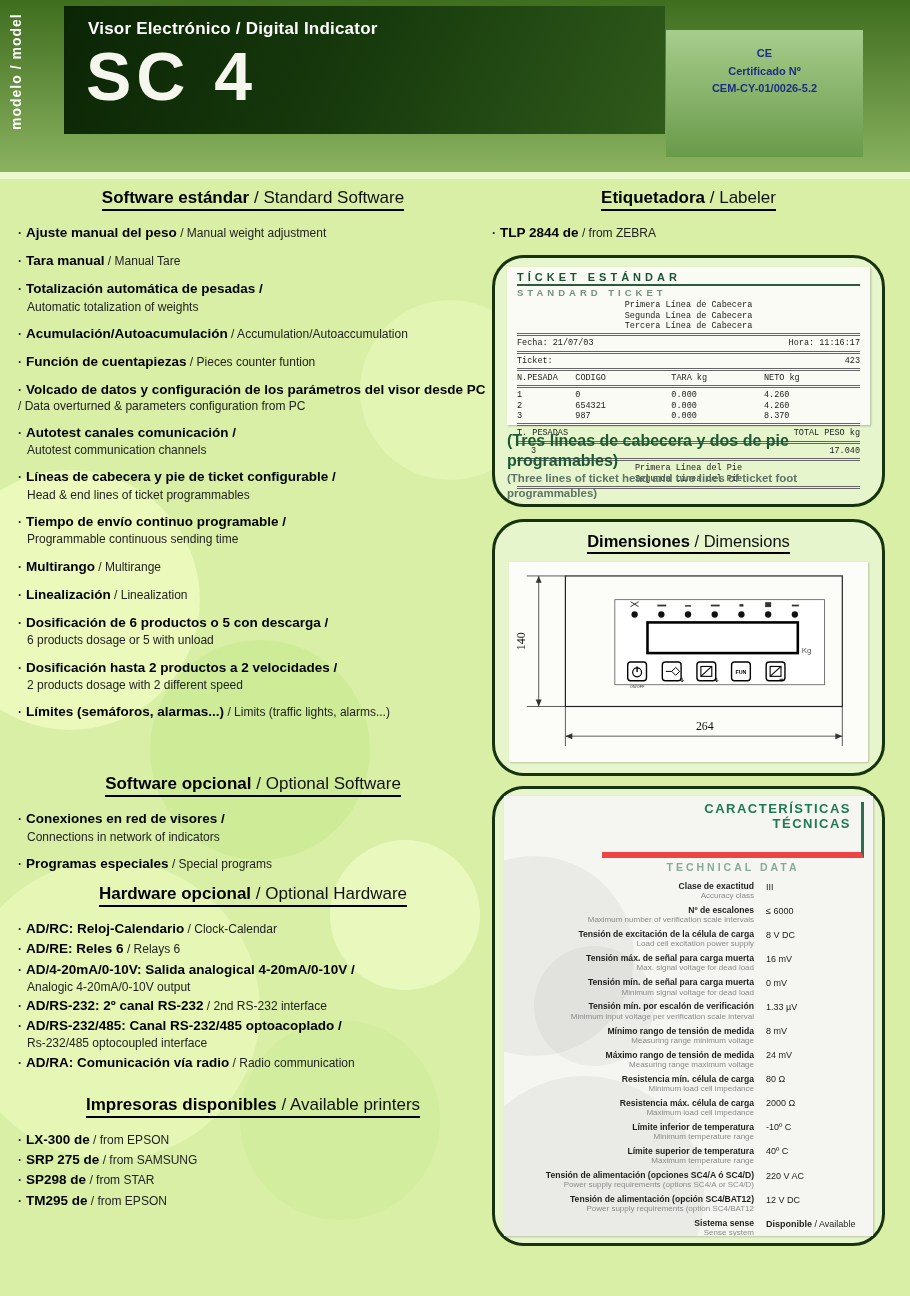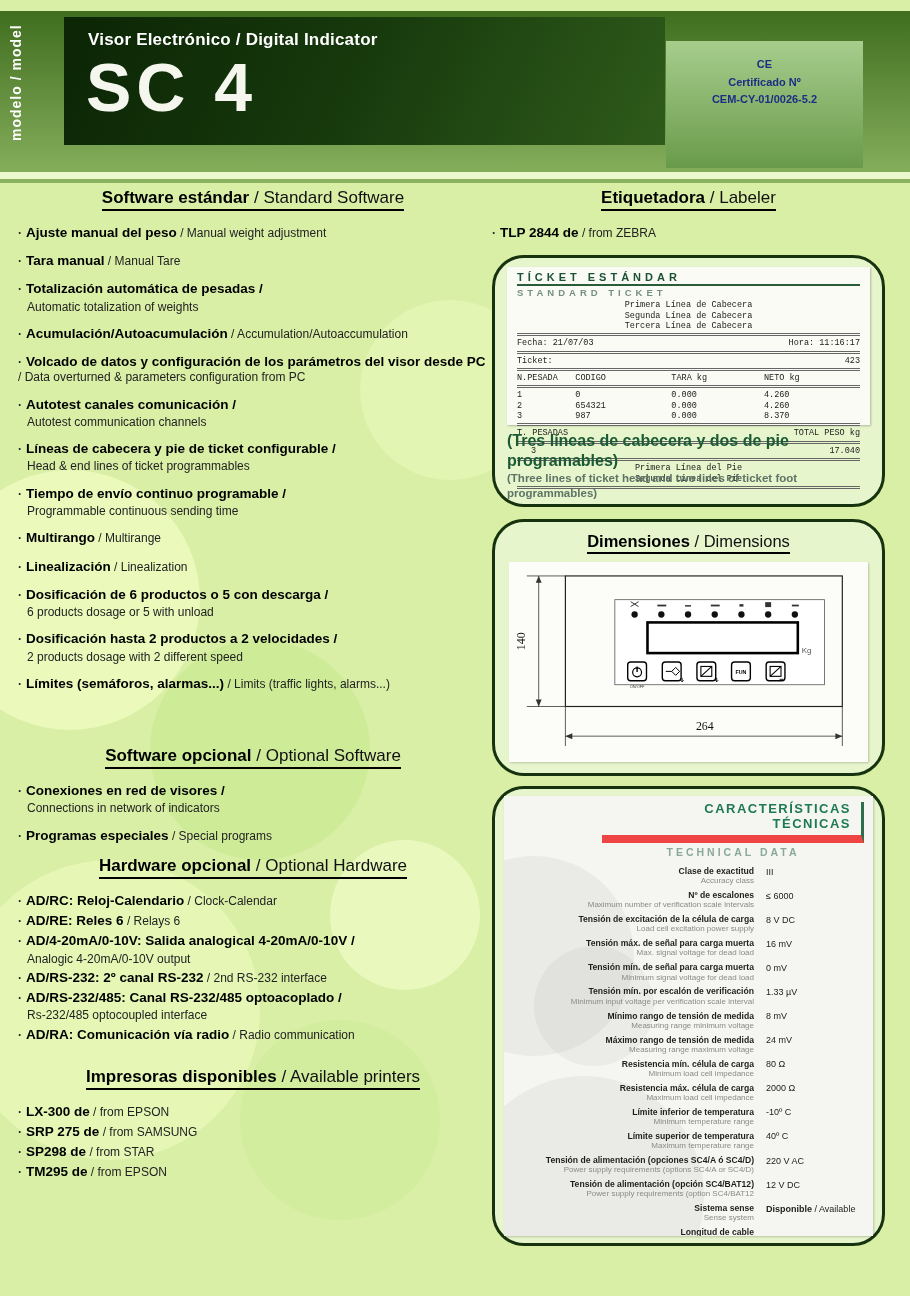--- a/index.html
+++ b/index.html
@@ -18,21 +18,21 @@
   }
   .blob{position:absolute;border-radius:50%;pointer-events:none}
   .b1{left:-60px;top:470px;width:260px;height:260px;background:rgba(236,250,190,.9)}
   .b2{left:150px;top:640px;width:220px;height:220px;background:rgba(197,233,140,.55)}
   .b3{left:-40px;top:860px;width:300px;height:300px;background:rgba(233,249,185,.8)}
   .b4{left:240px;top:1020px;width:200px;height:200px;background:rgba(203,236,148,.5)}
   .b5{left:360px;top:300px;width:180px;height:180px;background:rgba(232,248,186,.6)}
   .b6{left:330px;top:840px;width:150px;height:150px;background:rgba(240,252,200,.7)}
 
   
-  .band{position:absolute;left:0;top:11px;width:910px;height:172px;
+  .band{position:absolute;left:0;top:0;width:910px;height:172px;
     background:linear-gradient(180deg,var(--band-top) 0%,var(--band-bottom) 100%);}
   .band-sep{position:absolute;left:0;top:172px;width:910px;height:7px;background:#ecf8cd}
   .title-box{position:absolute;left:64px;top:6px;width:601px;height:128px;
     background:linear-gradient(115deg,var(--box-dark) 0%,#16380c 45%,var(--box-light) 100%);}
   .title-line{padding:13px 0 0 24px;color:#fff;font-weight:bold;font-size:17px;letter-spacing:.2px}
   .model-name{position:absolute;left:22px;top:36px;color:#f5f7ef;font-weight:bold;
     font-size:68px;letter-spacing:5px;line-height:1}
   .vertical-label{position:absolute;left:8px;top:8px;height:128px;width:38px;
     writing-mode:vertical-rl;transform:rotate(180deg);text-align:center;
     color:#fff;font-weight:bold;font-size:14px;letter-spacing:1px}
@@ -86,21 +86,21 @@
   .tech-panel{margin-top:10px;height:460px;padding:7px 9px}
   .tech-paper{position:relative;overflow:hidden;background:#f5f5f1;height:100%;
     padding:6px 12px 4px 10px;box-shadow:1px 1px 2px rgba(0,0,0,.2)}
   .gblob{position:absolute;border-radius:50%;background:rgba(60,70,60,.06)}
   .g1{left:-70px;top:60px;width:200px;height:200px}
   .g2{left:-40px;top:280px;width:240px;height:240px}
   .g3{left:30px;top:150px;width:120px;height:120px;background:rgba(60,70,60,.05)}
   .tech-head{position:relative;width:262px;margin-left:88px}
   .tech-title{ text-align:right;padding-right:10px;border-right:3px solid #2c6e4e;
     color:var(--tech-green);font-weight:bold;font-size:13px;letter-spacing:1.5px;line-height:1.15;
-    border-bottom:8px solid #ef4444;padding-bottom:3px}
+    border-bottom:6px solid #ef4444;padding-bottom:20px}
   .tech-en{color:var(--tech-muted);font-weight:bold;font-size:10.5px;letter-spacing:3px;
     text-align:center;margin:3px 0 8px}
   .trow2{display:flex;margin-bottom:4.5px;position:relative;z-index:1}
   .tlabels{width:252px;text-align:right;padding-right:12px}
   .tes{font-weight:bold;font-size:8.6px;color:#1e1e1e;line-height:1.18}
   .ten{font-size:8px;color:#8a8a8a;line-height:1.18}
   .tval{flex:1;font-size:9px;color:#222;padding-top:0.5px}
   .tval b{font-size:9px}
 </style>
 </head>
@@ -129,20 +129,21 @@
 
 <div class="col-left">
   <div class="heading">
     <span class="hwrap"><span class="h-es">Software estándar</span><span class="h-en"> / </span><span class="h-en">Standard Software</span></span>
   </div>
   <div>
       <div class="li"><span class="dot">·</span><b class="es">Ajuste manual del peso</b><span class="reg"> / Manual weight adjustment</span></div>
       <div class="li"><span class="dot">·</span><b class="es">Tara manual</b><span class="reg"> / Manual Tare</span></div>
       <div class="li"><span class="dot">·</span><b class="es">Totalización automática de pesadas /</b><div class="sub">Automatic totalization of weights</div></div>
       <div class="li"><span class="dot">·</span><b class="es">Acumulación/Autoacumulación</b><span class="reg"> / Accumulation/Autoaccumulation</span></div>
+      <div class="li"><span class="dot">·</span><b class="es">Función de cuentapiezas</b><span class="reg"> / Pieces counter funtion</span></div>
       <div class="li"><span class="dot">·</span><b class="es">Volcado de datos y configuración de los parámetros del visor desde PC</b><span class="reg"> / Data overturned &amp; parameters configuration from PC</span></div>
       <div class="li"><span class="dot">·</span><b class="es">Autotest canales comunicación /</b><div class="sub">Autotest communication channels</div></div>
       <div class="li"><span class="dot">·</span><b class="es">Líneas de cabecera y pie de ticket configurable /</b><div class="sub">Head &amp; end lines of ticket programmables</div></div>
       <div class="li"><span class="dot">·</span><b class="es">Tiempo de envío continuo programable /</b><div class="sub">Programmable continuous sending time</div></div>
       <div class="li"><span class="dot">·</span><b class="es">Multirango</b><span class="reg"> / Multirange</span></div>
       <div class="li"><span class="dot">·</span><b class="es">Linealización</b><span class="reg"> / Linealization</span></div>
       <div class="li"><span class="dot">·</span><b class="es">Dosificación de 6 productos o 5 con descarga /</b><div class="sub">6 products dosage or 5 with unload</div></div>
       <div class="li"><span class="dot">·</span><b class="es">Dosificación hasta 2 productos a 2 velocidades /</b><div class="sub">2 products dosage with 2 different speed</div></div>
       <div class="li"><span class="dot">·</span><b class="es">Límites (semáforos, alarmas...)</b><span class="reg"> / Limits (traffic lights, alarms...)</span></div>
     </div>

